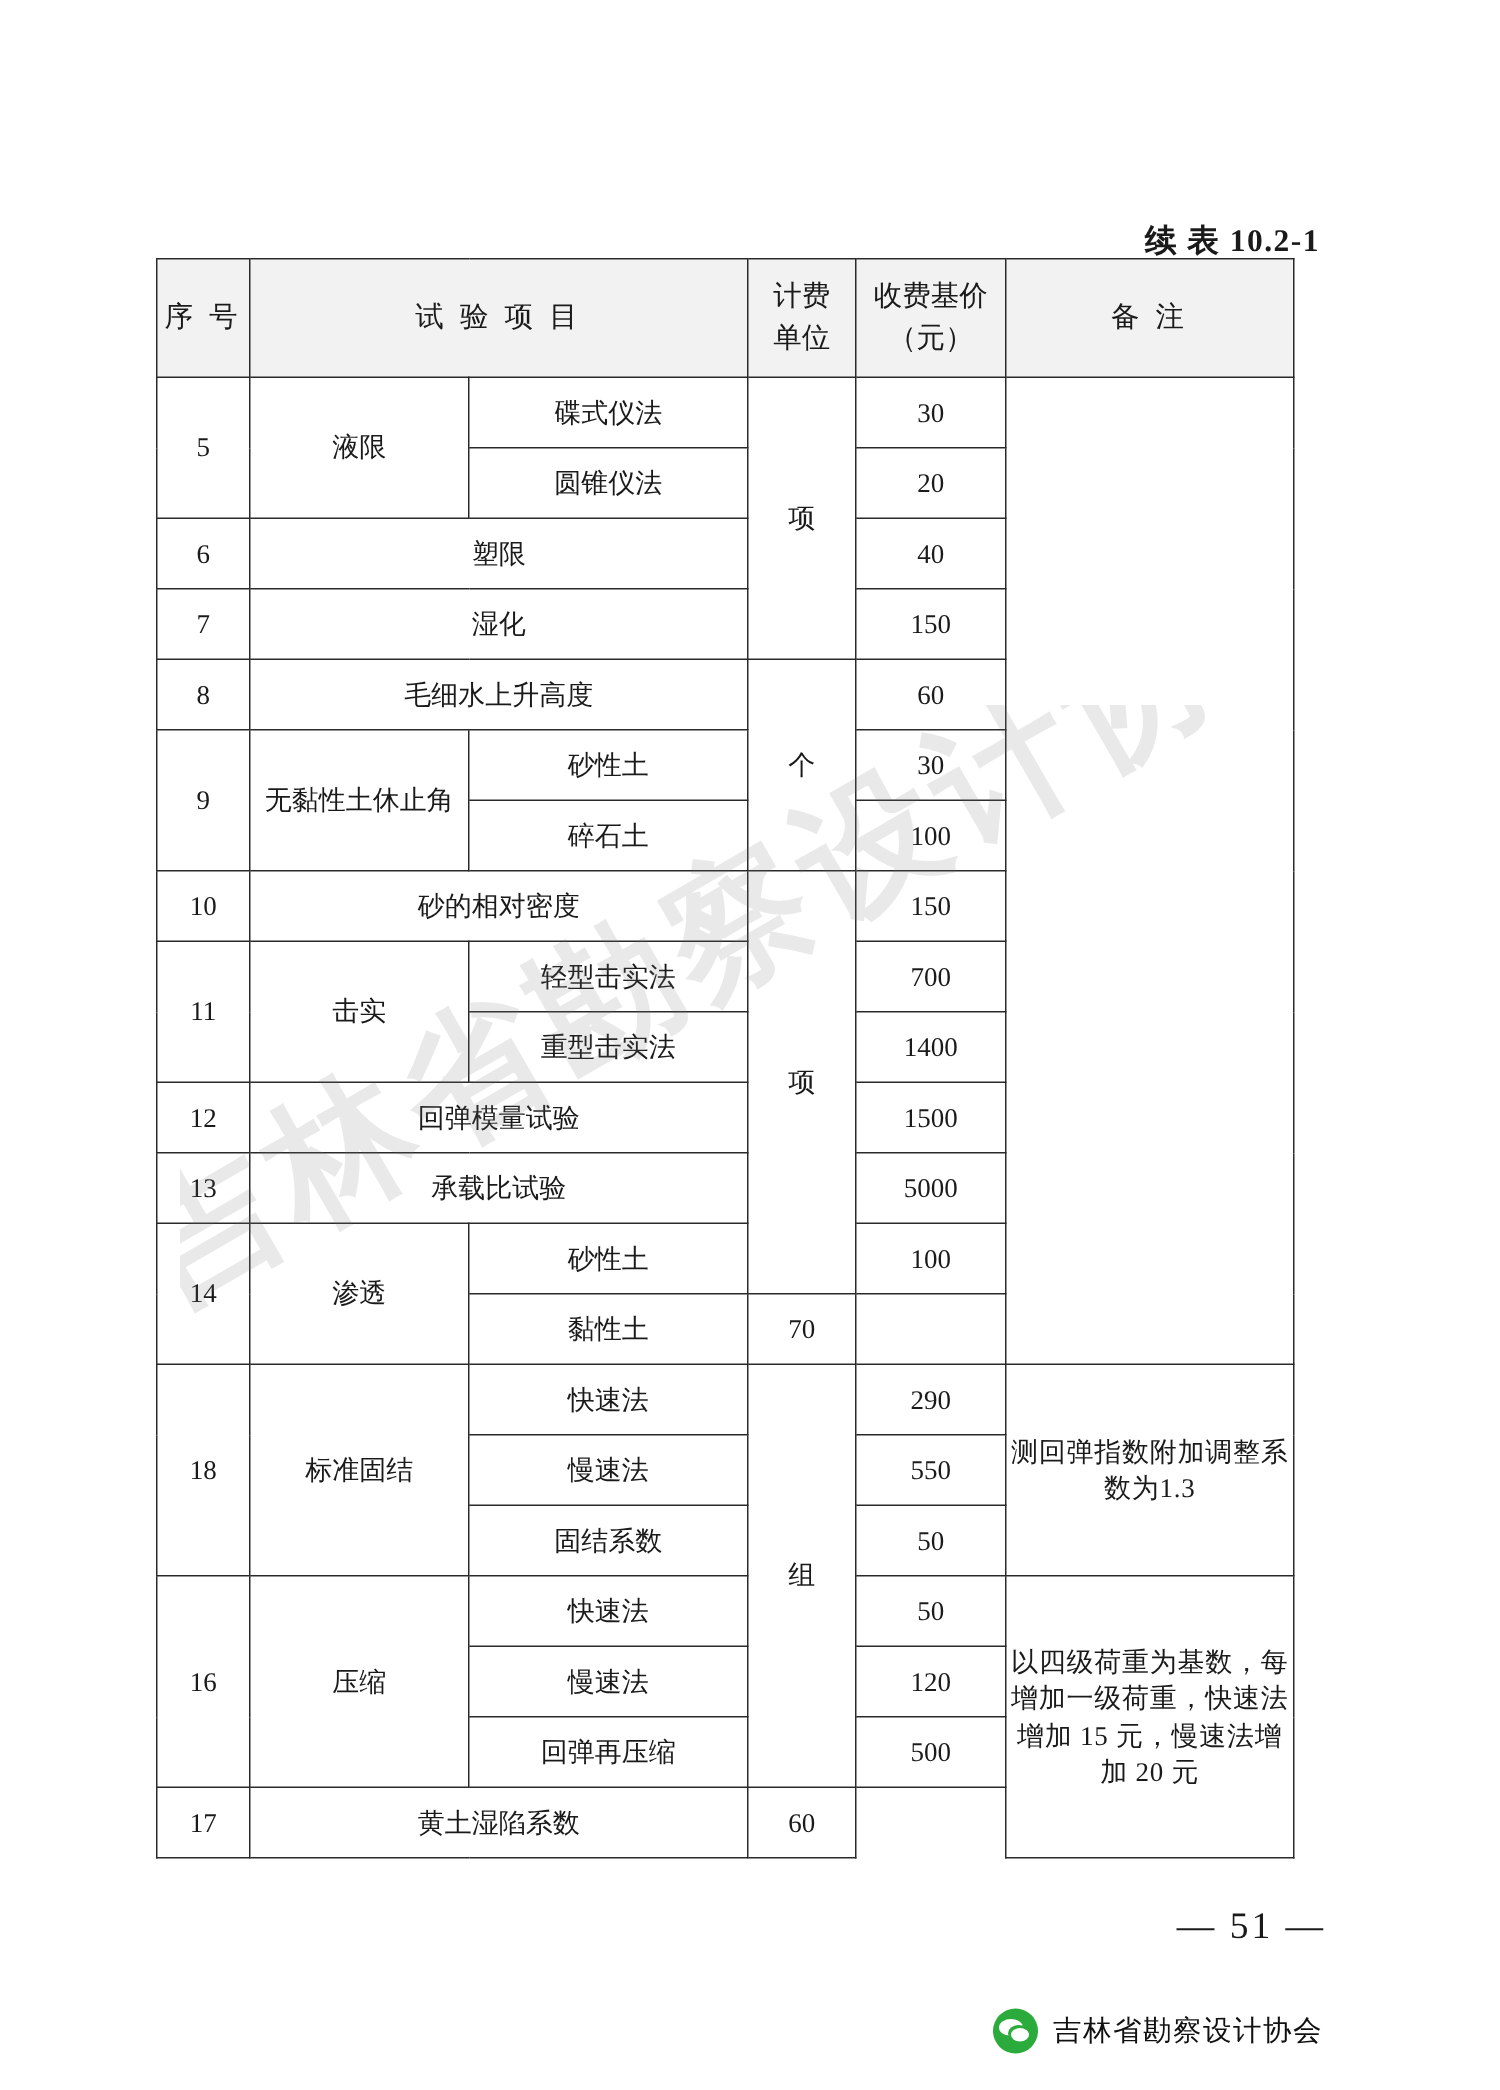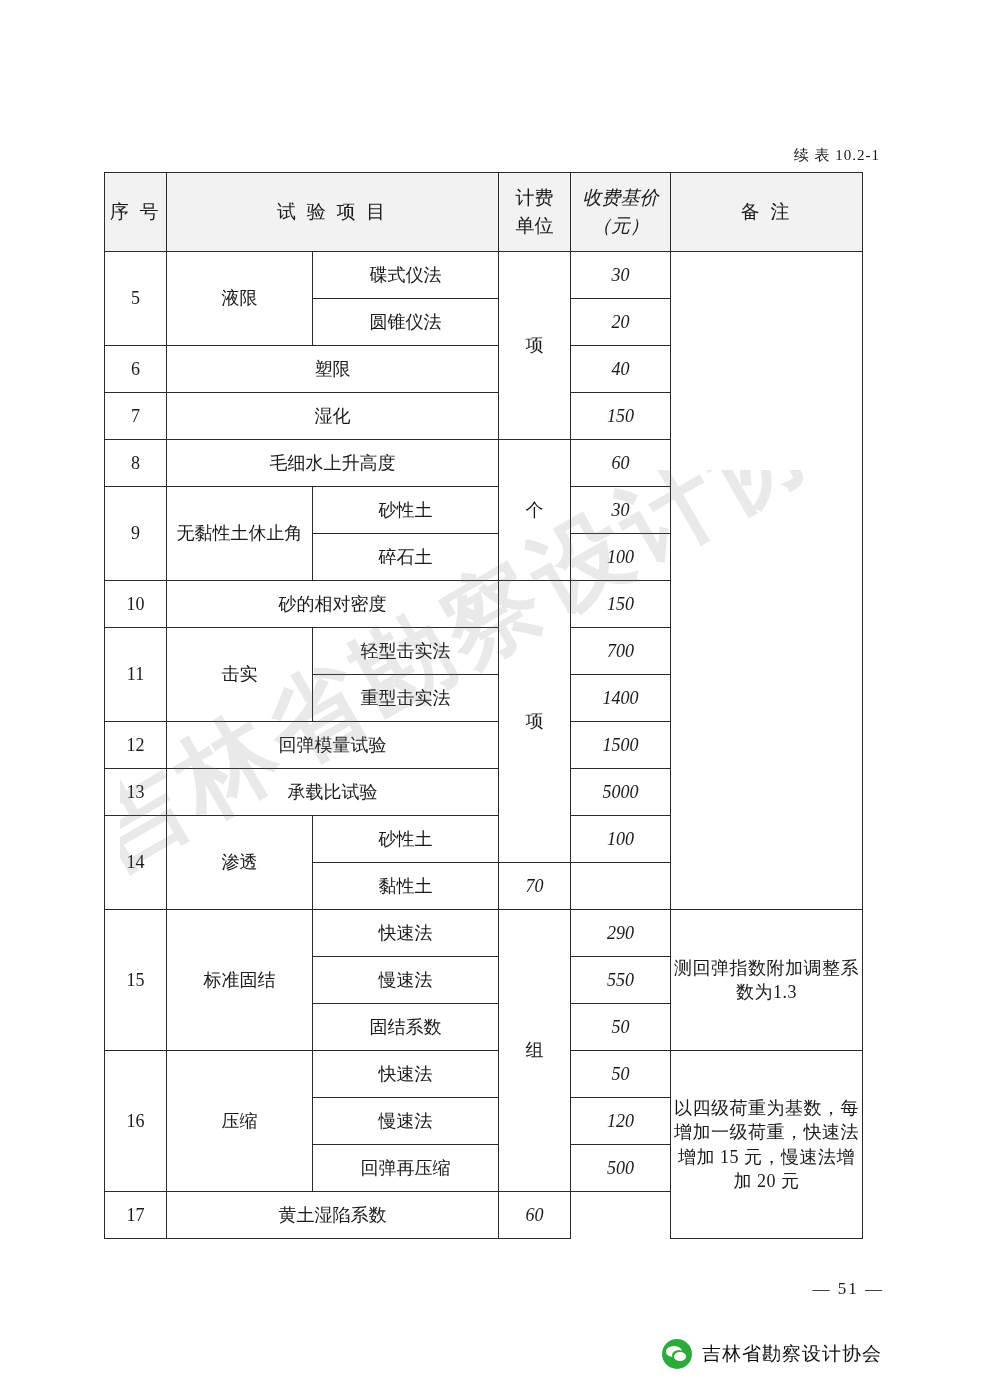--- a/index.html
+++ b/index.html
@@ -16,23 +16,24 @@
     overflow: hidden;
   }
   .page {
     position: absolute;
     inset: 0;
   }
   .continued-label {
     position: absolute;
     top: 146px;
     right: 120px;
-    font-size: 15px;
+    font-size: 21px;
     letter-spacing: 1px;
     font-family: "Liberation Serif", "DejaVu Serif", serif;
+    font-weight: bold;
   }
   .table-wrap {
     position: absolute;
     top: 172px;
     left: 104px;
     width: 758px;
   }
   table.fee {
     border-collapse: collapse;
     width: 758px;
@@ -75,21 +76,20 @@
   }
   td.item-sub {
     width: 186px;
     font-family: Liberation Serif, serif;
   }
   td.unit {
     width: 72px;
   }
   td.price {
     width: 100px;
-    font-style: italic;
   }
   td.remark {
     width: 192px;
   }
   .row-h {
     height: 47px;
   }
   .remark-text {
     text-align: left;
     padding: 0 12px;
@@ -98,21 +98,21 @@
     letter-spacing: 0.5px;
     margin-left: 30px;
   }
   .vert-unit {
     letter-spacing: 0;
   }
   .page-number {
     position: absolute;
     bottom: 94px;
     right: 116px;
-    font-size: 17px;
+    font-size: 25px;
     letter-spacing: 2px;
   }
   
   .watermark {
     position: absolute;
     left: 120px;
     top: 470px;
     width: 760px;
     height: 470px;
     pointer-events: none;
@@ -300,21 +300,21 @@
           <td class="item-group" rowspan="2">渗透</td>
           <td class="item-sub">砂性土</td>
           <td class="price">100</td>
         </tr>
         <tr class="row-h">
           <td class="item-sub">黏性土</td>
           <td class="price">70</td>
         </tr>
 
         <tr class="row-h">
-          <td class="no outer-left" rowspan="3">15</td>
+          <td class="no outer-left" rowspan="3">18</td>
           <td class="item-group" rowspan="3">标准固结</td>
           <td class="item-sub">快速法</td>
           <td class="unit vert-unit" rowspan="6">组</td>
           <td class="price">290</td>
           <td class="remark remark-text outer-right" rowspan="3">测回弹指数附加调整系数为1.3</td>
         </tr>
         <tr class="row-h">
           <td class="item-sub">慢速法</td>
           <td class="price">550</td>
         </tr>

